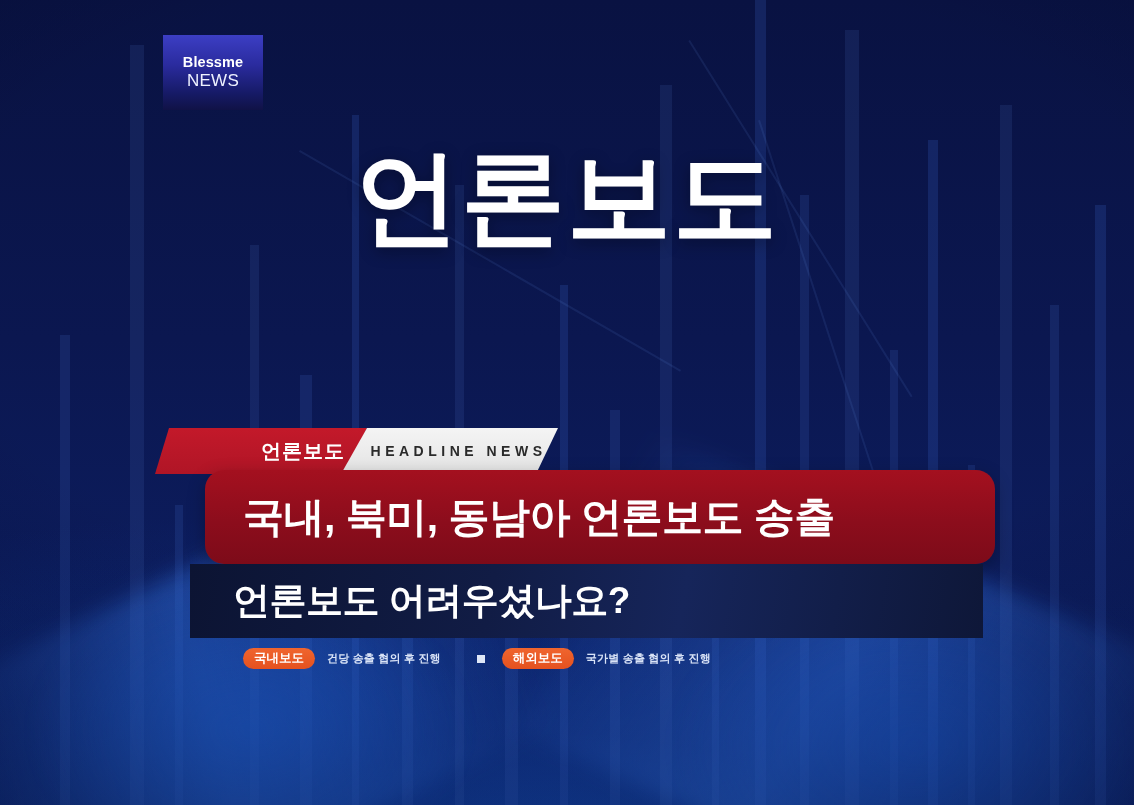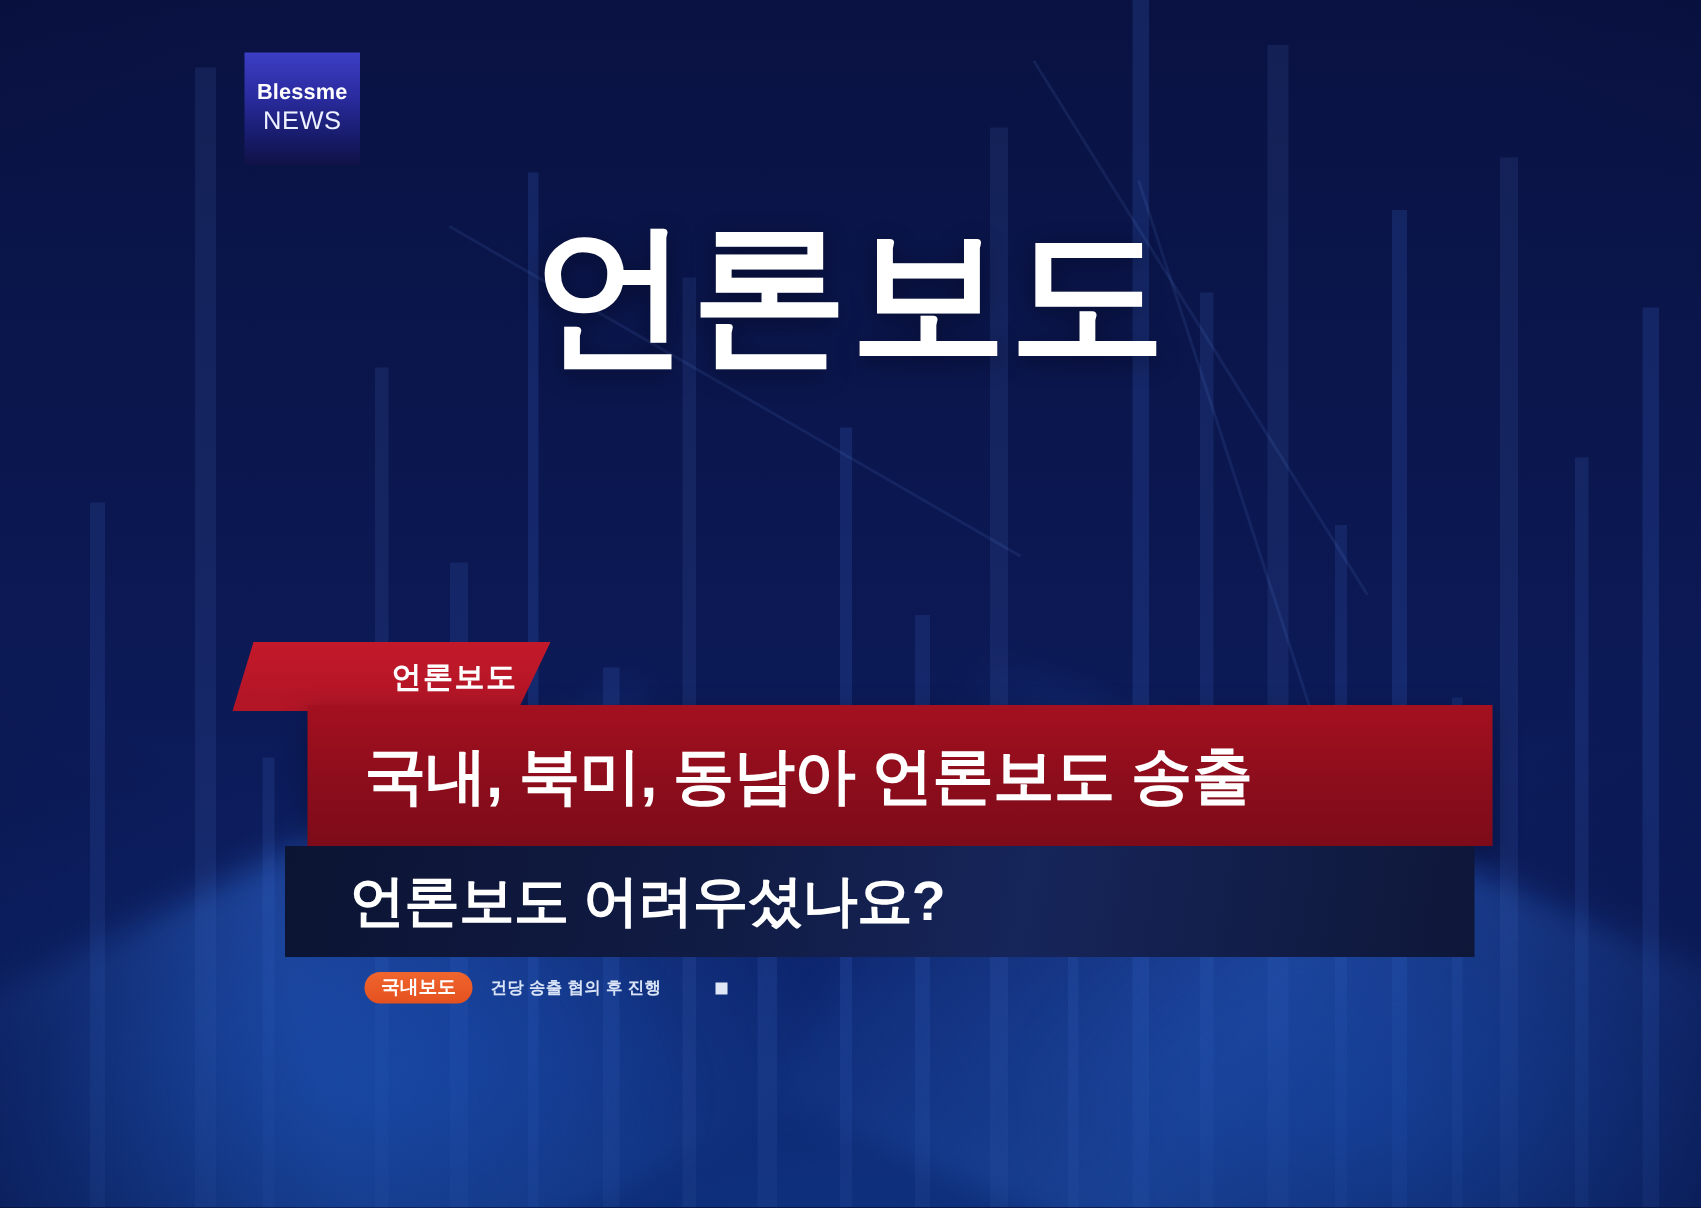--- a/index.html
+++ b/index.html
@@ -45,21 +45,21 @@
     background:radial-gradient(closest-side, rgba(25,92,212,0.42), rgba(18,60,160,0.0) 72%);
     filter:blur(8px);
   }
   .vignette {
     position:absolute; inset:0;
     background:radial-gradient(130% 95% at 50% 35%, rgba(0,0,0,0) 42%, rgba(2,6,30,0.55) 100%);
   }
 
   
   .logo-box {
-    position:absolute; left:163px; top:35px; width:77px; height:75px;
+    position:absolute; left:163px; top:35px; width:100px; height:75px;
     background:linear-gradient(180deg,#3c3ec4 0%,#2a2b9e 40%,#161a66 78%,#101246 100%);
     display:flex; flex-direction:column; align-items:center; justify-content:center;
     line-height:1.18;
   }
   .logo-top { color:#ffffff; font-size:14.5px; font-weight:bold; letter-spacing:.1px; }
   .logo-bot { color:#eef1ff; font-size:17px; font-weight:400; letter-spacing:.3px; }
 
   
   .hero {
     position:absolute; left:0; right:0; top:122px;
@@ -92,20 +92,21 @@
   .tag-white span {
     color:#2a2a2a; font-size:14px; font-weight:bold; letter-spacing:4.5px;
   }
 
   .red-bar {
     position:absolute; left:205px; top:470px; width:790px; height:94px;
     background:linear-gradient(180deg,#a4101f 0%,#8c0d1c 55%,#7d0b19 100%);
     display:flex; align-items:center;
     padding-left:38px;
     box-shadow:0 6px 18px rgba(0,0,0,0.28);
+    border-radius:19px;
   }
   .red-bar span {
     color:#ffffff; font-size:41px; font-weight:bold; letter-spacing:-0.5px;
     white-space:nowrap;
   }
 
   .dark-bar {
     position:absolute; left:190px; top:564px; width:793px; height:74px;
     background:linear-gradient(100deg,#0c1433 0%,#111c45 38%,#16255a 62%,#0e1738 100%);
     display:flex; align-items:center;
@@ -187,31 +188,38 @@
   </div>
 
   <div class="hero">
     <div class="hero-l2">언론보도</div>
   </div>
 
   <div class="ribbon-row">
     <div class="tag-red">
       <span>언론보도</span>
     </div>
+    <div class="tag-white">
+      <span>HEADLINE NEWS</span>
+    </div>
   </div>
 
   <div class="red-bar">
     <span>국내, 북미, 동남아 언론보도 송출</span>
   </div>
 
   <div class="dark-bar">
     <span>언론보도 어려우셨나요?</span>
   </div>
 
   <div class="notes">
     <div class="note-group">
       <span class="pill">국내보도</span>
       <span class="note-text">건당 송출 협의 후 진행</span>
     </div>
     <div class="sep-dot"></div>
+    <div class="note-group">
+      <span class="pill">해외보도</span>
+      <span class="note-text">국가별 송출 협의 후 진행</span>
+    </div>
   </div>
 
 </div>
 
 </body></html>

